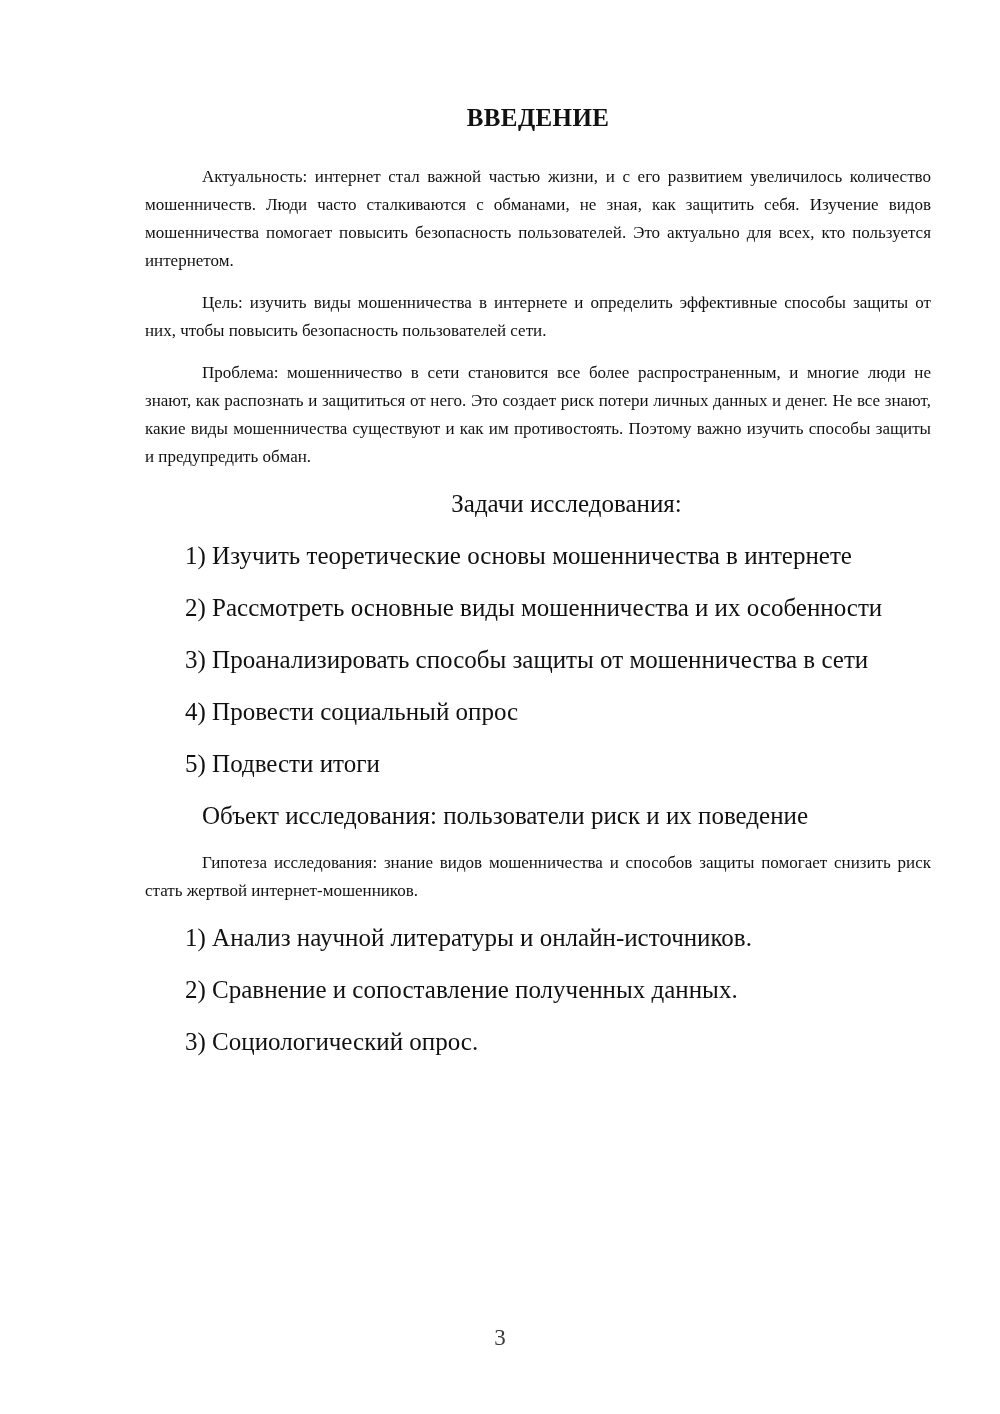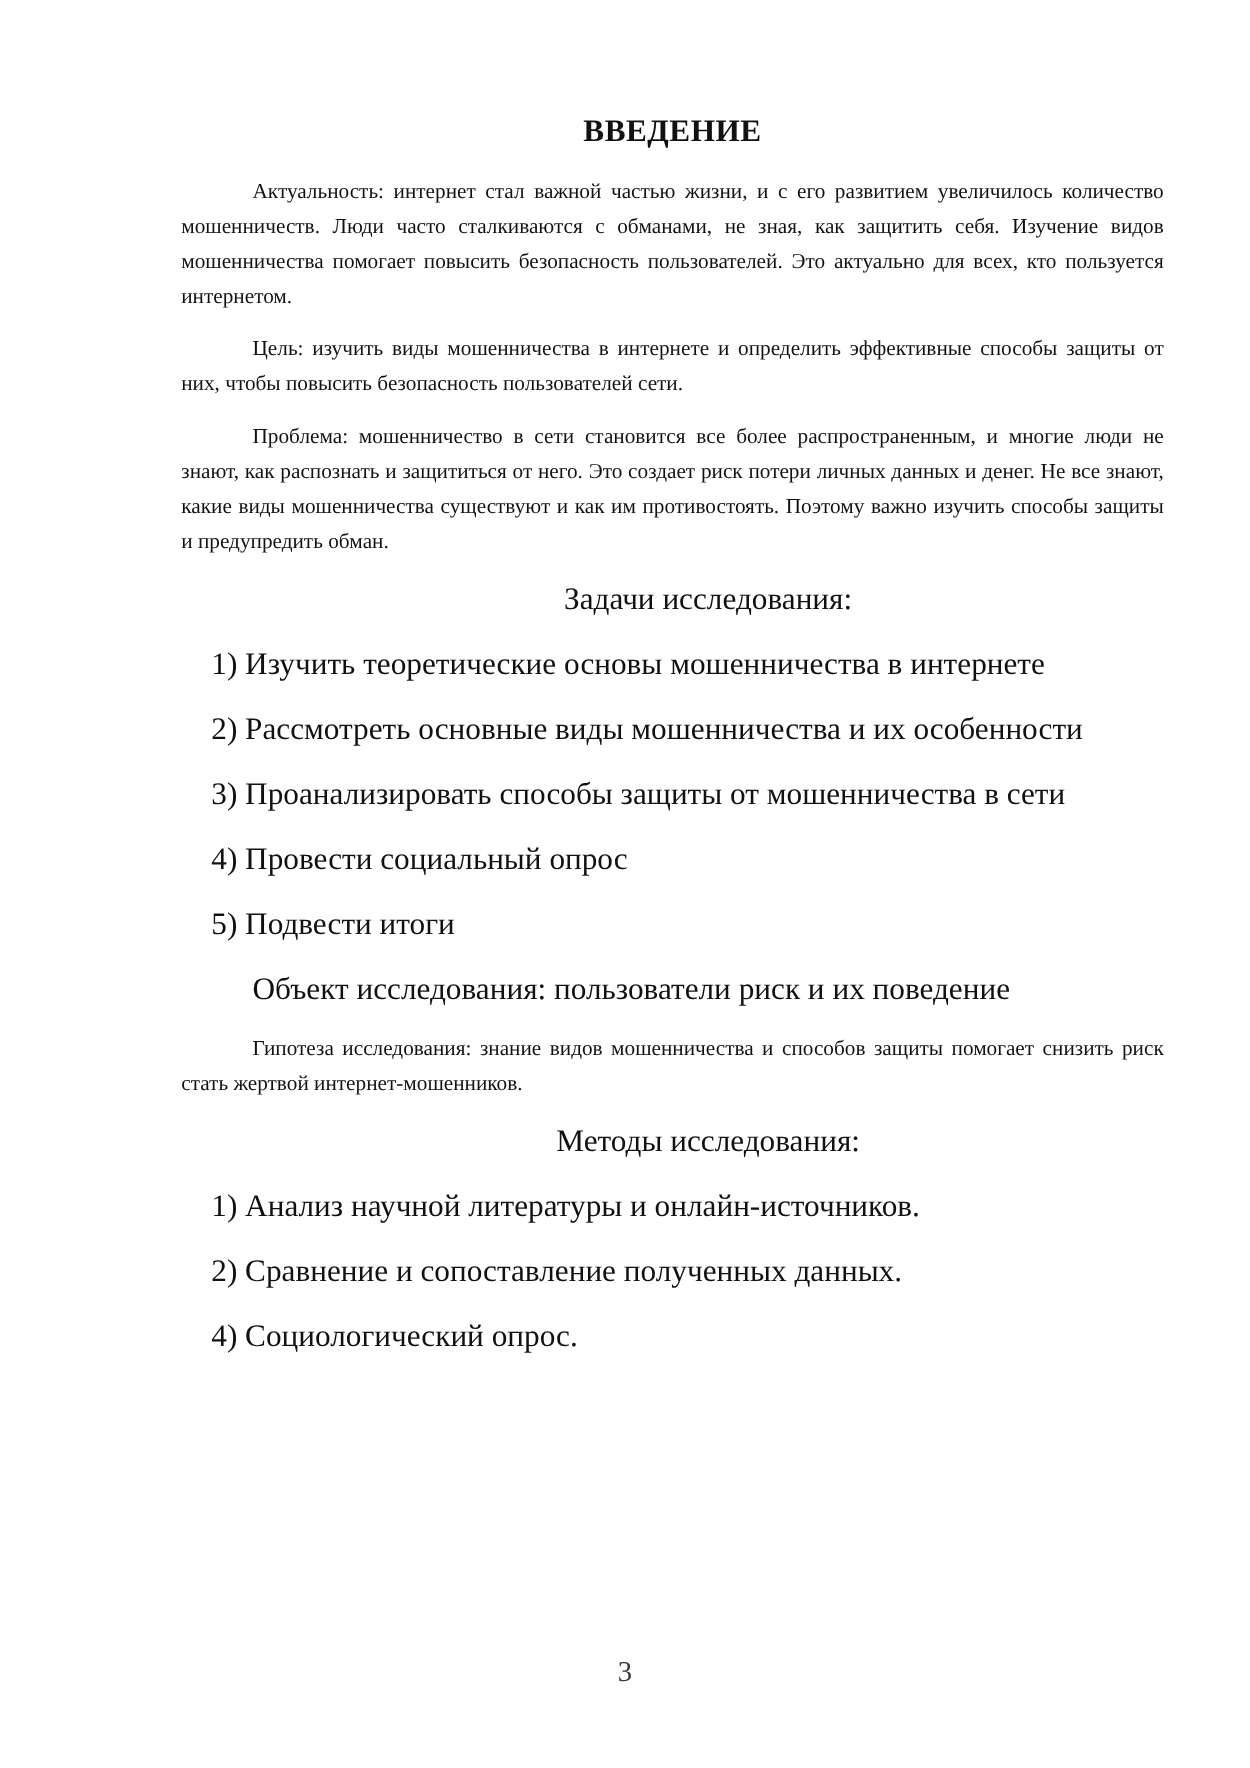--- a/index.html
+++ b/index.html
@@ -28,21 +28,21 @@
 
   
   .content {
     position: absolute;
     left: 145px;
     top: 0;
     width: 786px;
   }
 
   .doc-title {
-    margin: 4px;
+    margin: 16px;
     padding-top: 86px;
     text-align: center;
     font-weight: bold;
     font-size: 25px;
     line-height: 1.25;
     letter-spacing: 0.4px;
   }
 
   .para {
     margin: 0;
@@ -80,21 +80,21 @@
     list-style: none;
     margin: 0;
     padding: 0;
   }
   .num-list li {
     font-size: 25px;
     line-height: 38px;
     padding-top: 14px;
     padding-left: 28px;
     text-indent: -28px;
-    margin-left: 24px;
+    margin-left: 40px;
     text-align: left;
     white-space: nowrap;
   }
 
   .page-number {
     position: absolute;
     left: 0;
     top: 1326px;
     width: 1000px;
     text-align: center;
@@ -125,24 +125,23 @@
       <li>3) Проанализировать способы защиты от мошенничества в сети</li>
       <li>4) Провести социальный опрос</li>
       <li>5) Подвести итоги</li>
     </ul>
 
     <p class="stmt">Объект исследования: пользователи риск и их поведение</p>
 
 
     <p class="para">Гипотеза исследования: знание видов мошенничества и способов защиты помогает снизить риск стать жертвой интернет-мошенников.</p>
 
-    <p class="sub-head">Методы исследования:</p>
 
     <ul class="num-list">
       <li>1) Анализ научной литературы и онлайн-источников.</li>
       <li>2) Сравнение и сопоставление полученных данных.</li>
-      <li>4) Социологический опрос.</li>
+      <li>3) Социологический опрос.</li>
     </ul>
 
   </div>
 
   <div class="page-number">3</div>
 </div>
 
 </body></html>

